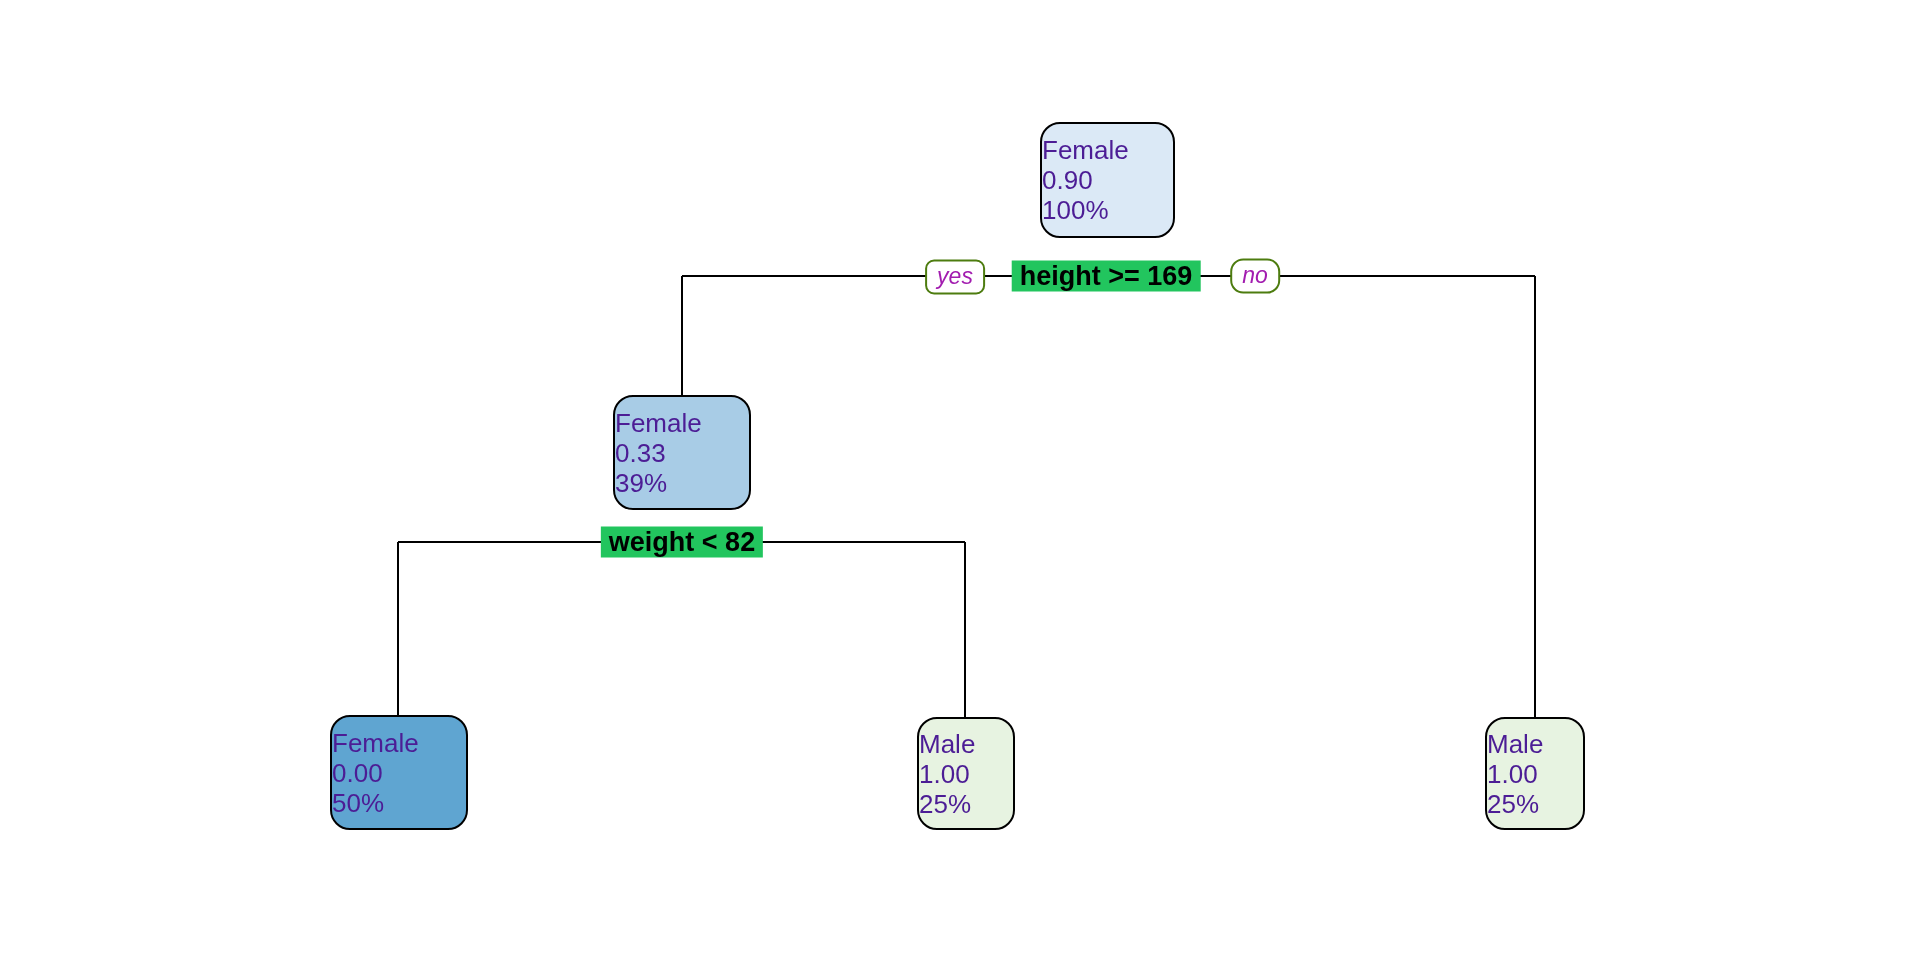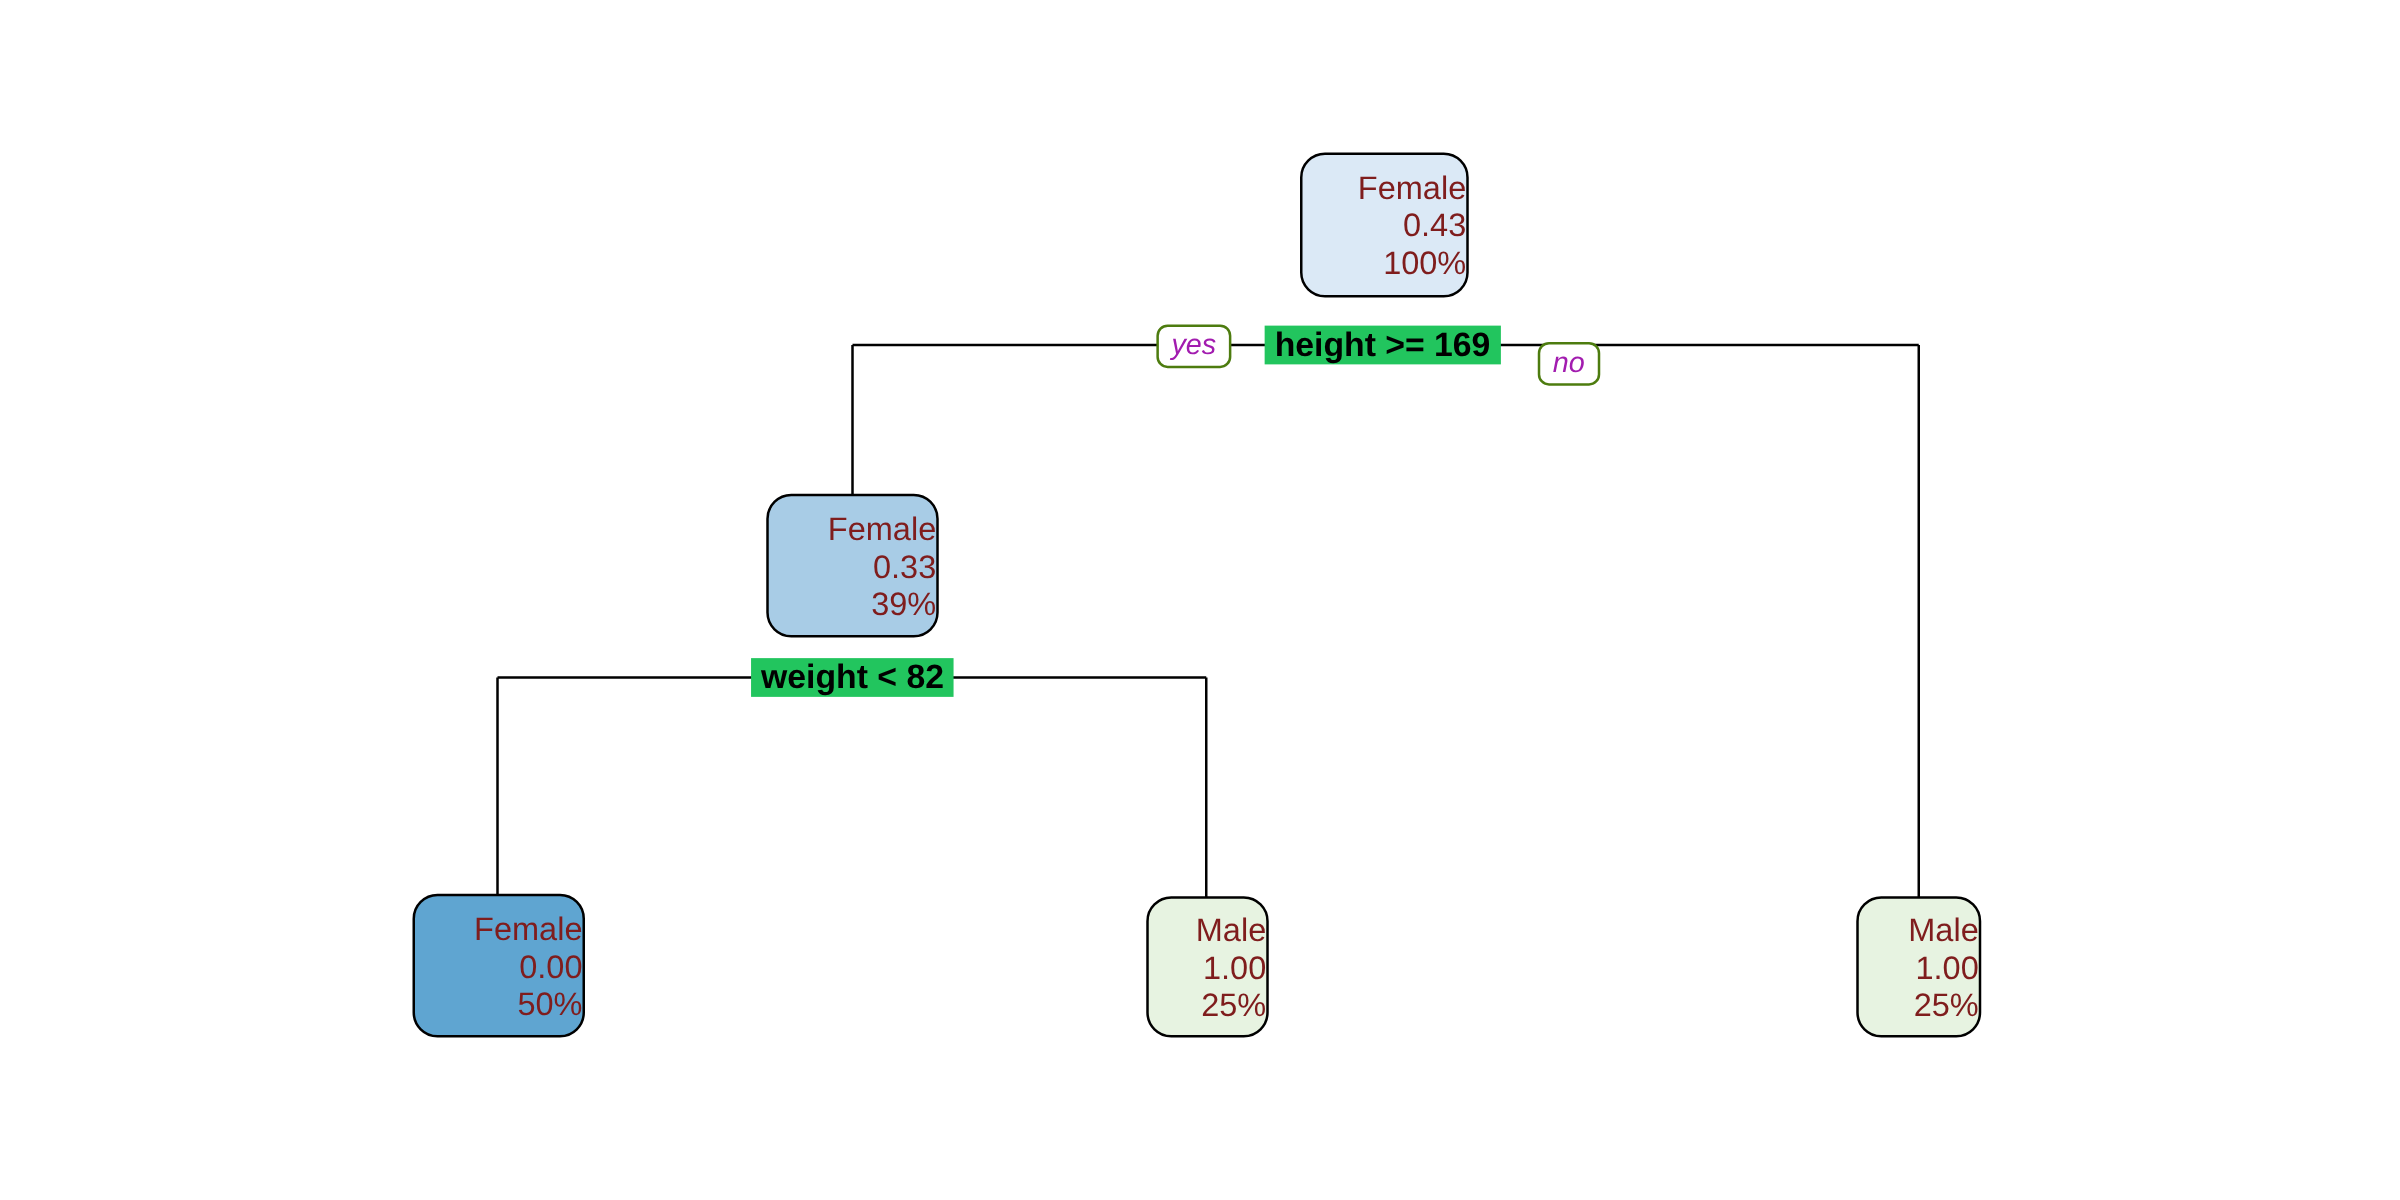--- a/index.html
+++ b/index.html
@@ -23,25 +23,25 @@
   .node {
     position: absolute;
     box-sizing: border-box;
     border: 2.5px solid #000000;
     border-radius: 20px;
     background: #ffffff;
     z-index: 2;
     display: flex;
     flex-direction: column;
     justify-content: center;
-    align-items: flex-end;
+    align-items: flex-start;
     text-align: center;
     font-size: 26px;
     line-height: 30px;
-    color: #7f1d1d;
+    color: #4c1d95;
   }
   .split-label {
     position: absolute;
     transform: translate(-50%, -50%);
     background: #22c55e;
     padding: 0 8px;
     font-size: 27px;
     font-weight: bold;
     color: #000000;
     z-index: 3;
@@ -69,27 +69,27 @@
 
   <div class="edge" style="left:682px; top:275px; width:853px; height:2px;"></div>
   <div class="edge" style="left:681px; top:276px; width:2px; height:120px;"></div>
   <div class="edge" style="left:1534px; top:276px; width:2px; height:442px;"></div>
   <div class="edge" style="left:398px; top:541px; width:567px; height:2px;"></div>
   <div class="edge" style="left:397px; top:542px; width:2px; height:174px;"></div>
   <div class="edge" style="left:964px; top:542px; width:2px; height:176px;"></div>
 
   <div class="yn-box" style="left:955px; top:277px;">yes</div>
   <div class="split-label" style="left:1106px; top:276px;">height &gt;= 169</div>
-  <div class="yn-box" style="left:1255px; top:291px;">no</div>
+  <div class="yn-box" style="left:1255px; top:276px;border-radius:13px;">no</div>
 
   <div class="split-label" style="left:682px; top:542px;">weight &lt; 82</div>
 
   <div class="node" style="left: 1040px; top: 122px; width: 135px; height: 116px; background: rgb(219, 233, 246);">
     <div>Female</div>
-    <div>0.43</div>
+    <div>0.90</div>
     <div>100%</div>
   </div>
 
   <div class="node" style="left: 613px; top: 395px; width: 138px; height: 115px; background: rgb(168, 204, 230);">
     <div>Female</div>
     <div>0.33</div>
     <div>39%</div>
   </div>
 
   <div class="node" style="left: 330px; top: 715px; width: 138px; height: 115px; background: rgb(95, 165, 209);">

